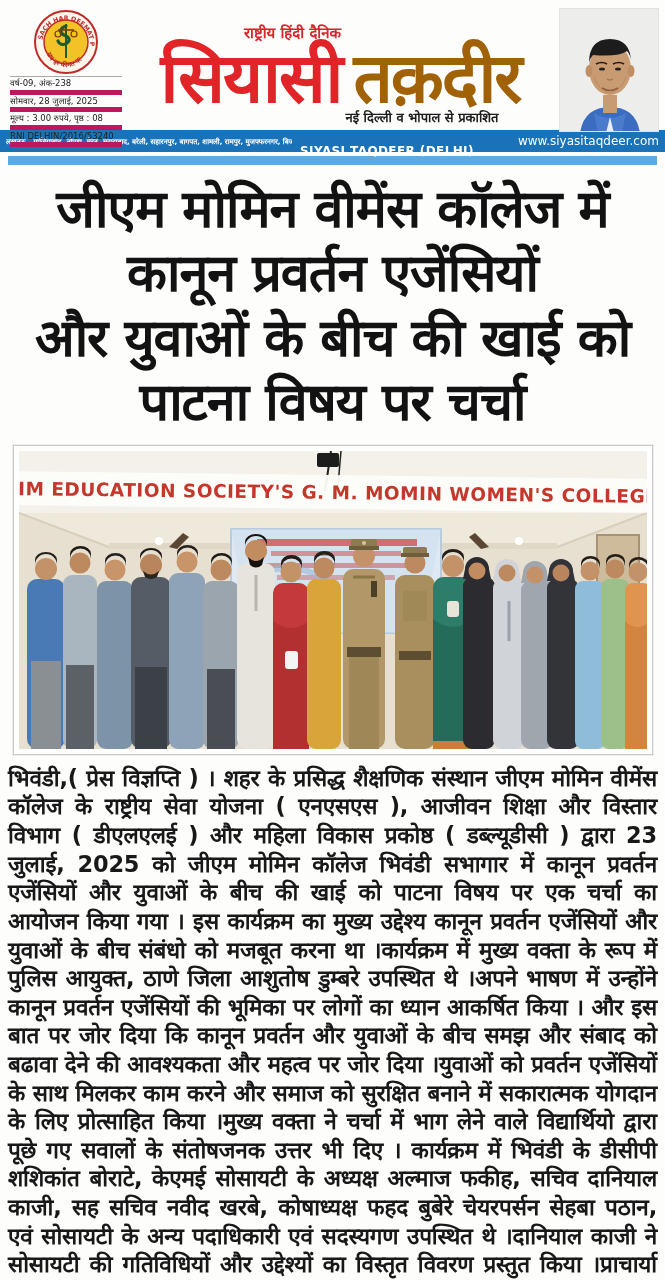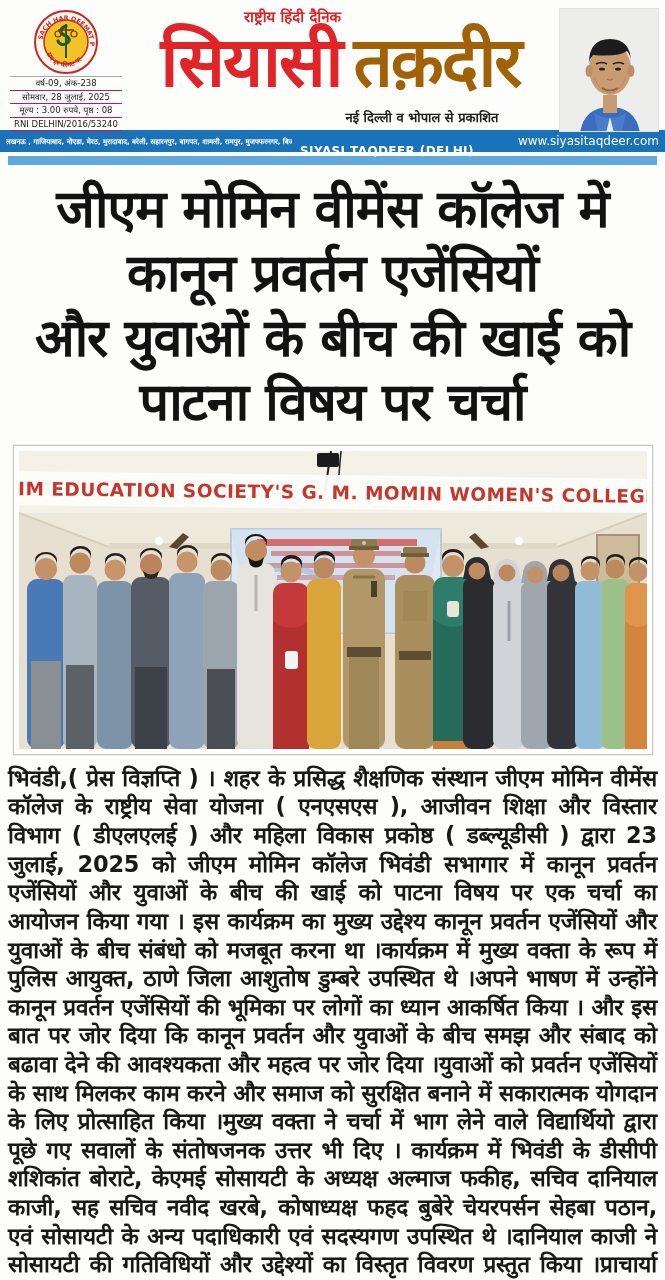--- a/index.html
+++ b/index.html
@@ -9,26 +9,26 @@
     position:relative; width:665px; height:1280px; margin:0 auto;
     background:#fdfdfc; overflow:hidden; color:#161616;
   }
 
   
   .masthead { position:relative; height:130px; display:flex; }
   .logo-col { width:122px; padding:10px 0 0 10px; flex:none; }
   .logo-wrap { width:64px; height:64px; margin:0 auto 2px; }
   .issue-lines { width:112px; margin:2px auto 0; }
   .issue-lines div {
-    font-size:8.5px; line-height:10.5px; text-align:center; color:#222;
-    border-bottom:1px solid #be185d; padding:1px 0; white-space:nowrap; overflow:hidden;
+    font-size:8.5px; line-height:10.5px; text-align:left; color:#222;
+    border-bottom:5px solid #be185d; padding:1px 0; white-space:nowrap; overflow:hidden;
   }
   .issue-lines div:first-child { border-top:1px solid #a9a9a9; }
 
-  .title-col { flex:1; position:relative; text-align:center; padding-top:6px; }
+  .title-col { flex:1; position:relative; text-align:center; padding-top:22px; }
   .tagline-top {
     font-size:15px; font-weight:800; color:#d9252a;
     transform:translateX(-48px); margin-bottom:0px;
   }
   .title-row { white-space:nowrap; line-height:1.05; }
   .title-red  { font-size:69px; font-weight:800; color:#e02427; letter-spacing:-2px;font-family:Liberation Mono, monospace; }
   .title-black{ font-size:69px; font-weight:800; color:#a16207; letter-spacing:-2px; margin-left:12px; }
   .tagline-bottom {
     position:absolute; right:12px; bottom:4px; width:250px; text-align:center;
     font-size:13px; font-weight:700; color:#1c1c1c;

